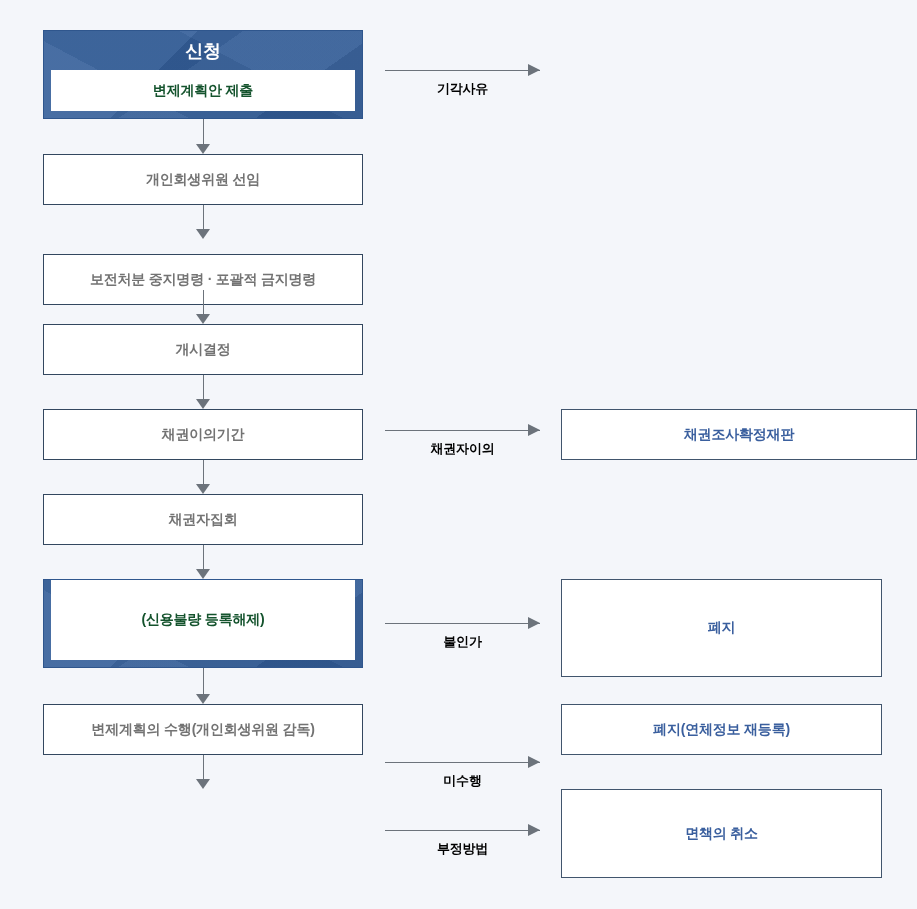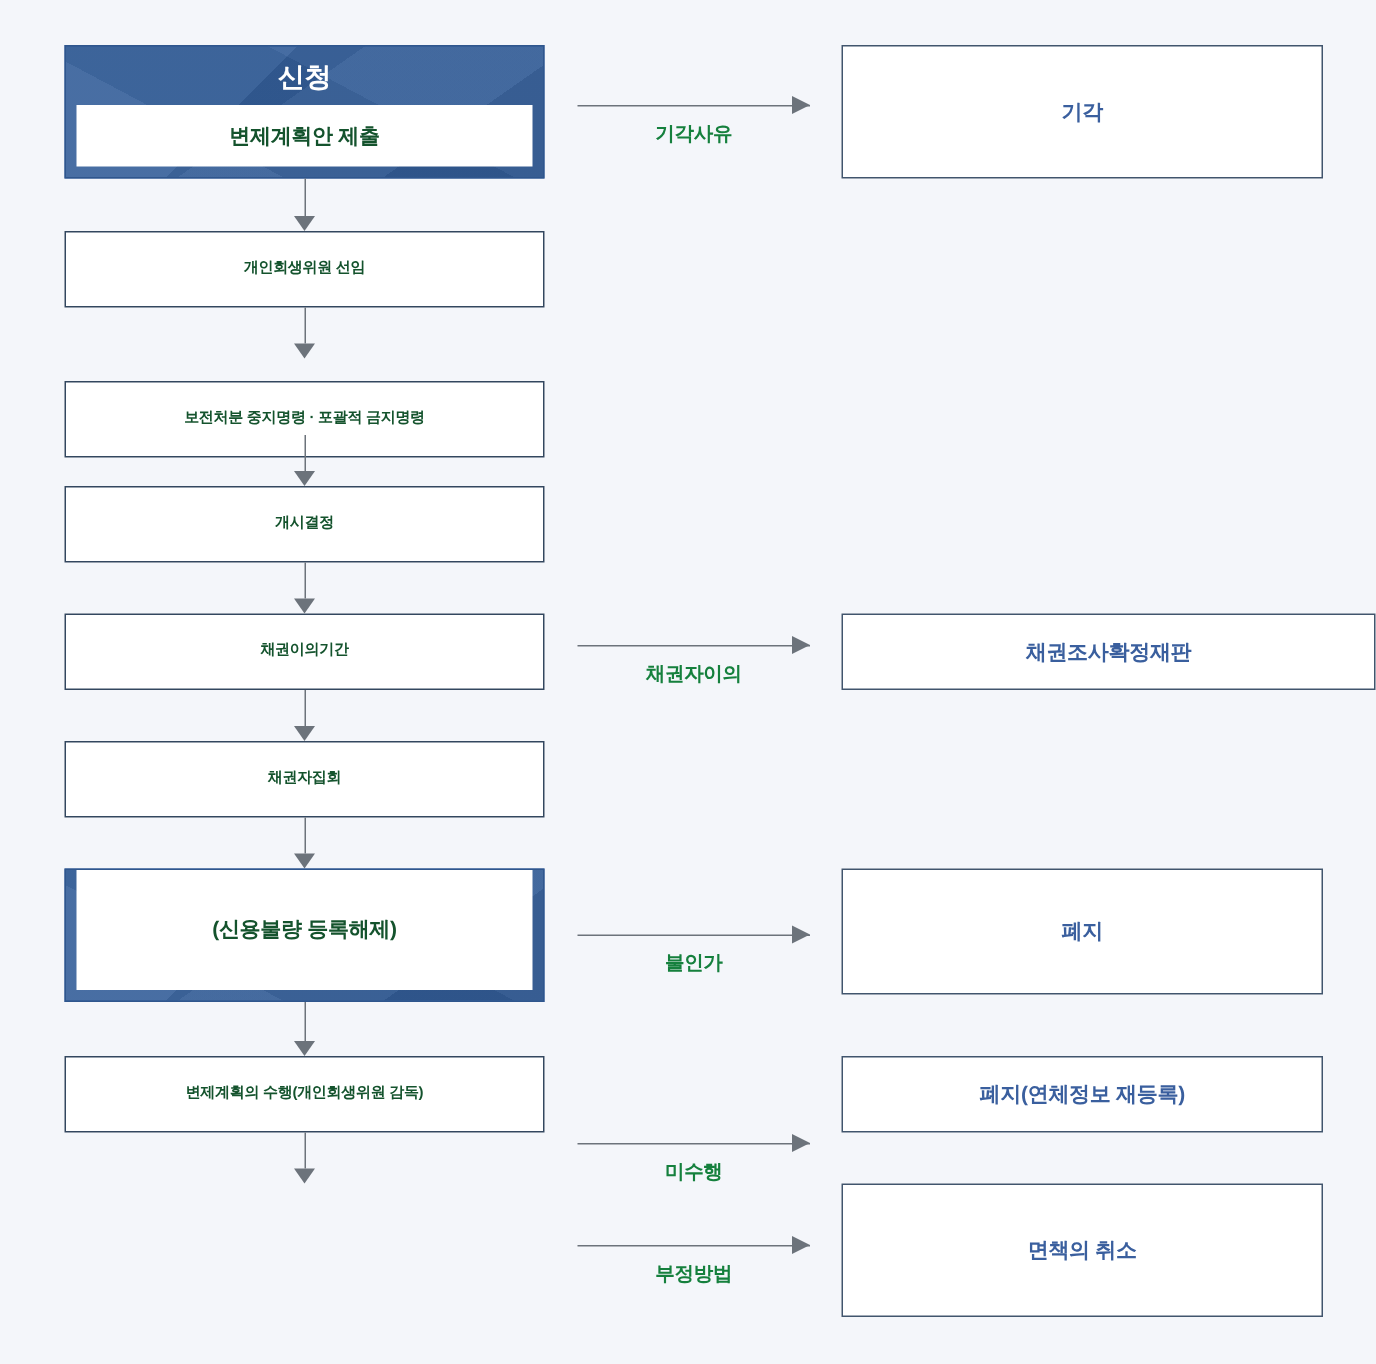--- a/index.html
+++ b/index.html
@@ -31,22 +31,22 @@
   
   .box-plain {
     background: #ffffff;
     border: 1px solid #33475f;
     display: flex;
     align-items: center;
     justify-content: center;
     text-align: center;
   }
   .box-plain .box-label {
-    color: #14532d;
-    font-size: 10px;
+    color: #737373;
+    font-size: 14px;
     font-weight: bold;
     letter-spacing: -0.2px;
     line-height: 1.25;
   }
 
   
   .box-outcome {
     background: #ffffff;
     border: 1px solid #41556d;
     display: flex;
@@ -144,21 +144,21 @@
     border-top: 6.5px solid transparent;
     border-bottom: 6.5px solid transparent;
     border-left: 12px solid #6c737b;
   }
   .hconn .hlabel {
     position: absolute;
     top: 10px;
     left: 0;
     width: 100%;
     text-align: center;
-    color: #15803d;
+    color: #000000;
     font-size: 13px;
     font-weight: bold;
     letter-spacing: -0.2px;
     white-space: nowrap;
   }
 </style>
 </head>
 <body>
 
 <div id="canvas">
@@ -264,29 +264,26 @@
     <div class="hhead"></div>
     <span class="hlabel">미수행</span>
   </div>
 
   <div class="hconn" style="left:385px; top:830px; width:155px; height:30px;">
     <div class="hline" style="width:155px;"></div>
     <div class="hhead"></div>
     <span class="hlabel">부정방법</span>
   </div>
 
-  <div class="node box-outcome" style="left:561px; top:30px; width:321px; height:89px;">
-    <span class="box-label">기각</span>
-  </div>
 
   <div class="node box-outcome" style="left:561px; top:409px; width:356px; height:51px;">
     <span class="box-label">채권조사확정재판</span>
   </div>
 
-  <div class="node box-outcome" style="left:561px; top:579px; width:321px; height:84px;">
+  <div class="node box-outcome" style="left:561px; top:579px; width:321px; height:98px;">
     <span class="box-label">폐지</span>
   </div>
 
   <div class="node box-outcome" style="left:561px; top:704px; width:321px; height:51px;">
     <span class="box-label">폐지(연체정보 재등록)</span>
   </div>
 
   <div class="node box-outcome" style="left:561px; top:789px; width:321px; height:89px;">
     <span class="box-label">면책의 취소</span>
   </div>

